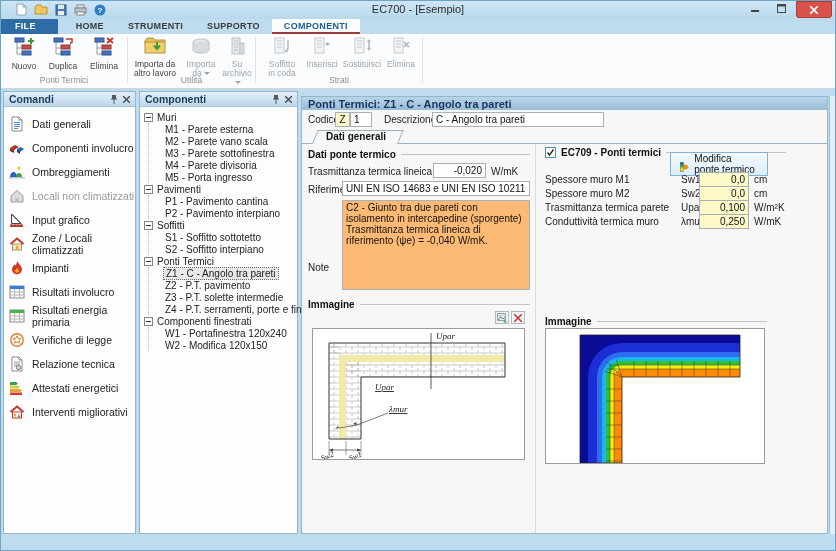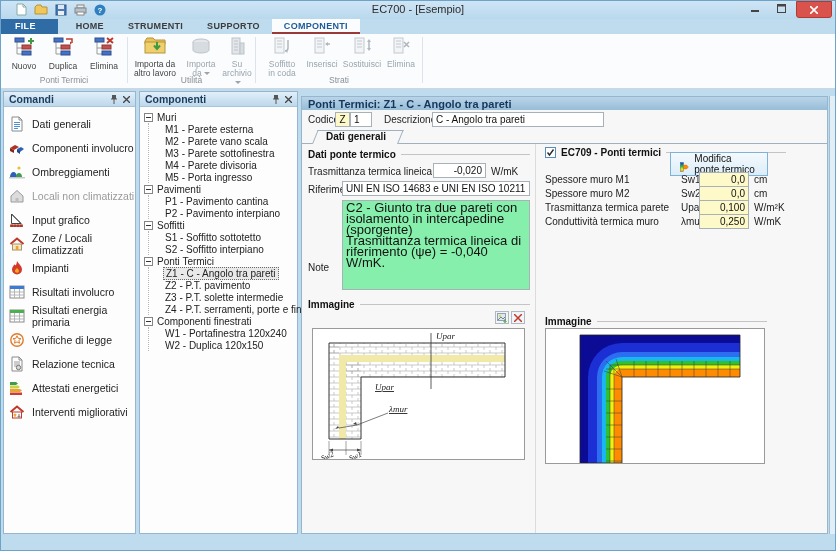--- a/index.html
+++ b/index.html
@@ -57,21 +57,21 @@
   .tabstrip .baseline{position:absolute;left:0;bottom:0;width:100%;height:1px;background:#9fb0bf;}
   .dtab{position:absolute;left:10px;bottom:0;width:86px;height:14px;}
   .dtab .bgshape{position:absolute;inset:0;background:#f7f7f7;border:1px solid #9fb0bf;border-bottom:none;transform:skewX(-22deg);transform-origin:bottom left;}
   .dtab .txt{position:absolute;left:14px;top:1px;font-size:10px;font-weight:bold;color:#111;}
   .content{position:absolute;left:0;top:47px;right:0;bottom:0;}
   .coldiv{position:absolute;left:233px;top:0;bottom:0;width:1px;background:#dcdcdc;}
   .grouphead{display:flex;align-items:center;font-size:10px;font-weight:bold;color:#111;}
   .grouphead::after{content:"";flex:1;height:1px;background:#c4c4c4;margin-left:5px;}
   .flabel{font-size:10px;color:#222;}
   .unit{font-size:10px;color:#222;}
-  .notebox{position:absolute;box-sizing:border-box;border:1px solid #a8b0b8;background:#86efac;font-size:13px;line-height:11px;color:#111;padding:1px 3px;white-space:pre-wrap;overflow:hidden;}
+  .notebox{position:absolute;box-sizing:border-box;border:1px solid #a8b0b8;background:#fdba74;font-size:10px;line-height:11px;color:#111;padding:1px 3px;white-space:pre-wrap;overflow:hidden;}
   .imgbox{position:absolute;background:#fff;border:1px solid #9a9a9a;box-sizing:border-box;}
   .minibtn{position:absolute;width:14px;height:13px;border:1px solid #b0b8c0;background:#f2f5f8;display:flex;align-items:center;justify-content:center;box-sizing:border-box;}
   .chkrow{position:absolute;display:flex;align-items:center;gap:5px;}
   .chk{width:11px;height:11px;border:1px solid #5a8cb8;background:#fff;position:relative;box-sizing:border-box;flex:0 0 auto;}
   .chklbl{font-size:10px;font-weight:bold;color:#111;white-space:nowrap;}
   .chkrule{height:1px;background:#c4c4c4;width:120px;}
   .modbtn{position:absolute;display:flex;align-items:flex-end;gap:5px;border:1px solid #7fb2d9;background:linear-gradient(#f4fafd,#dcedf8);font-size:10px;color:#111;padding:0 8px;height:24px;box-sizing:border-box;}
   .erow{position:absolute;width:100%;height:14px;font-size:10px;color:#222;}
   .strip{position:absolute;left:828px;top:95px;width:6px;height:438px;background:#e4eef7;border-left:1px solid #9fbdd4;}
   
@@ -464,21 +464,21 @@
       </div>
       <div class="troot">
           <span class="expander"></span>
           <span>Componenti finestrati</span>
         </div>
       <div class="tchildren">
         <div class="tchild">
             <span>W1 - Portafinestra 120x240</span>
           </div>
         <div class="tchild">
-            <span>W2 - Duplica 120x150</span>
+            <span>W2 - Modifica 120x150</span>
           </div>
       </div>
     </div>
   </div>
 
   <div class="main">
     <div class="mhead">
         <span>Ponti Termici: Z1 - C - Angolo tra pareti</span>
       </div>
 

